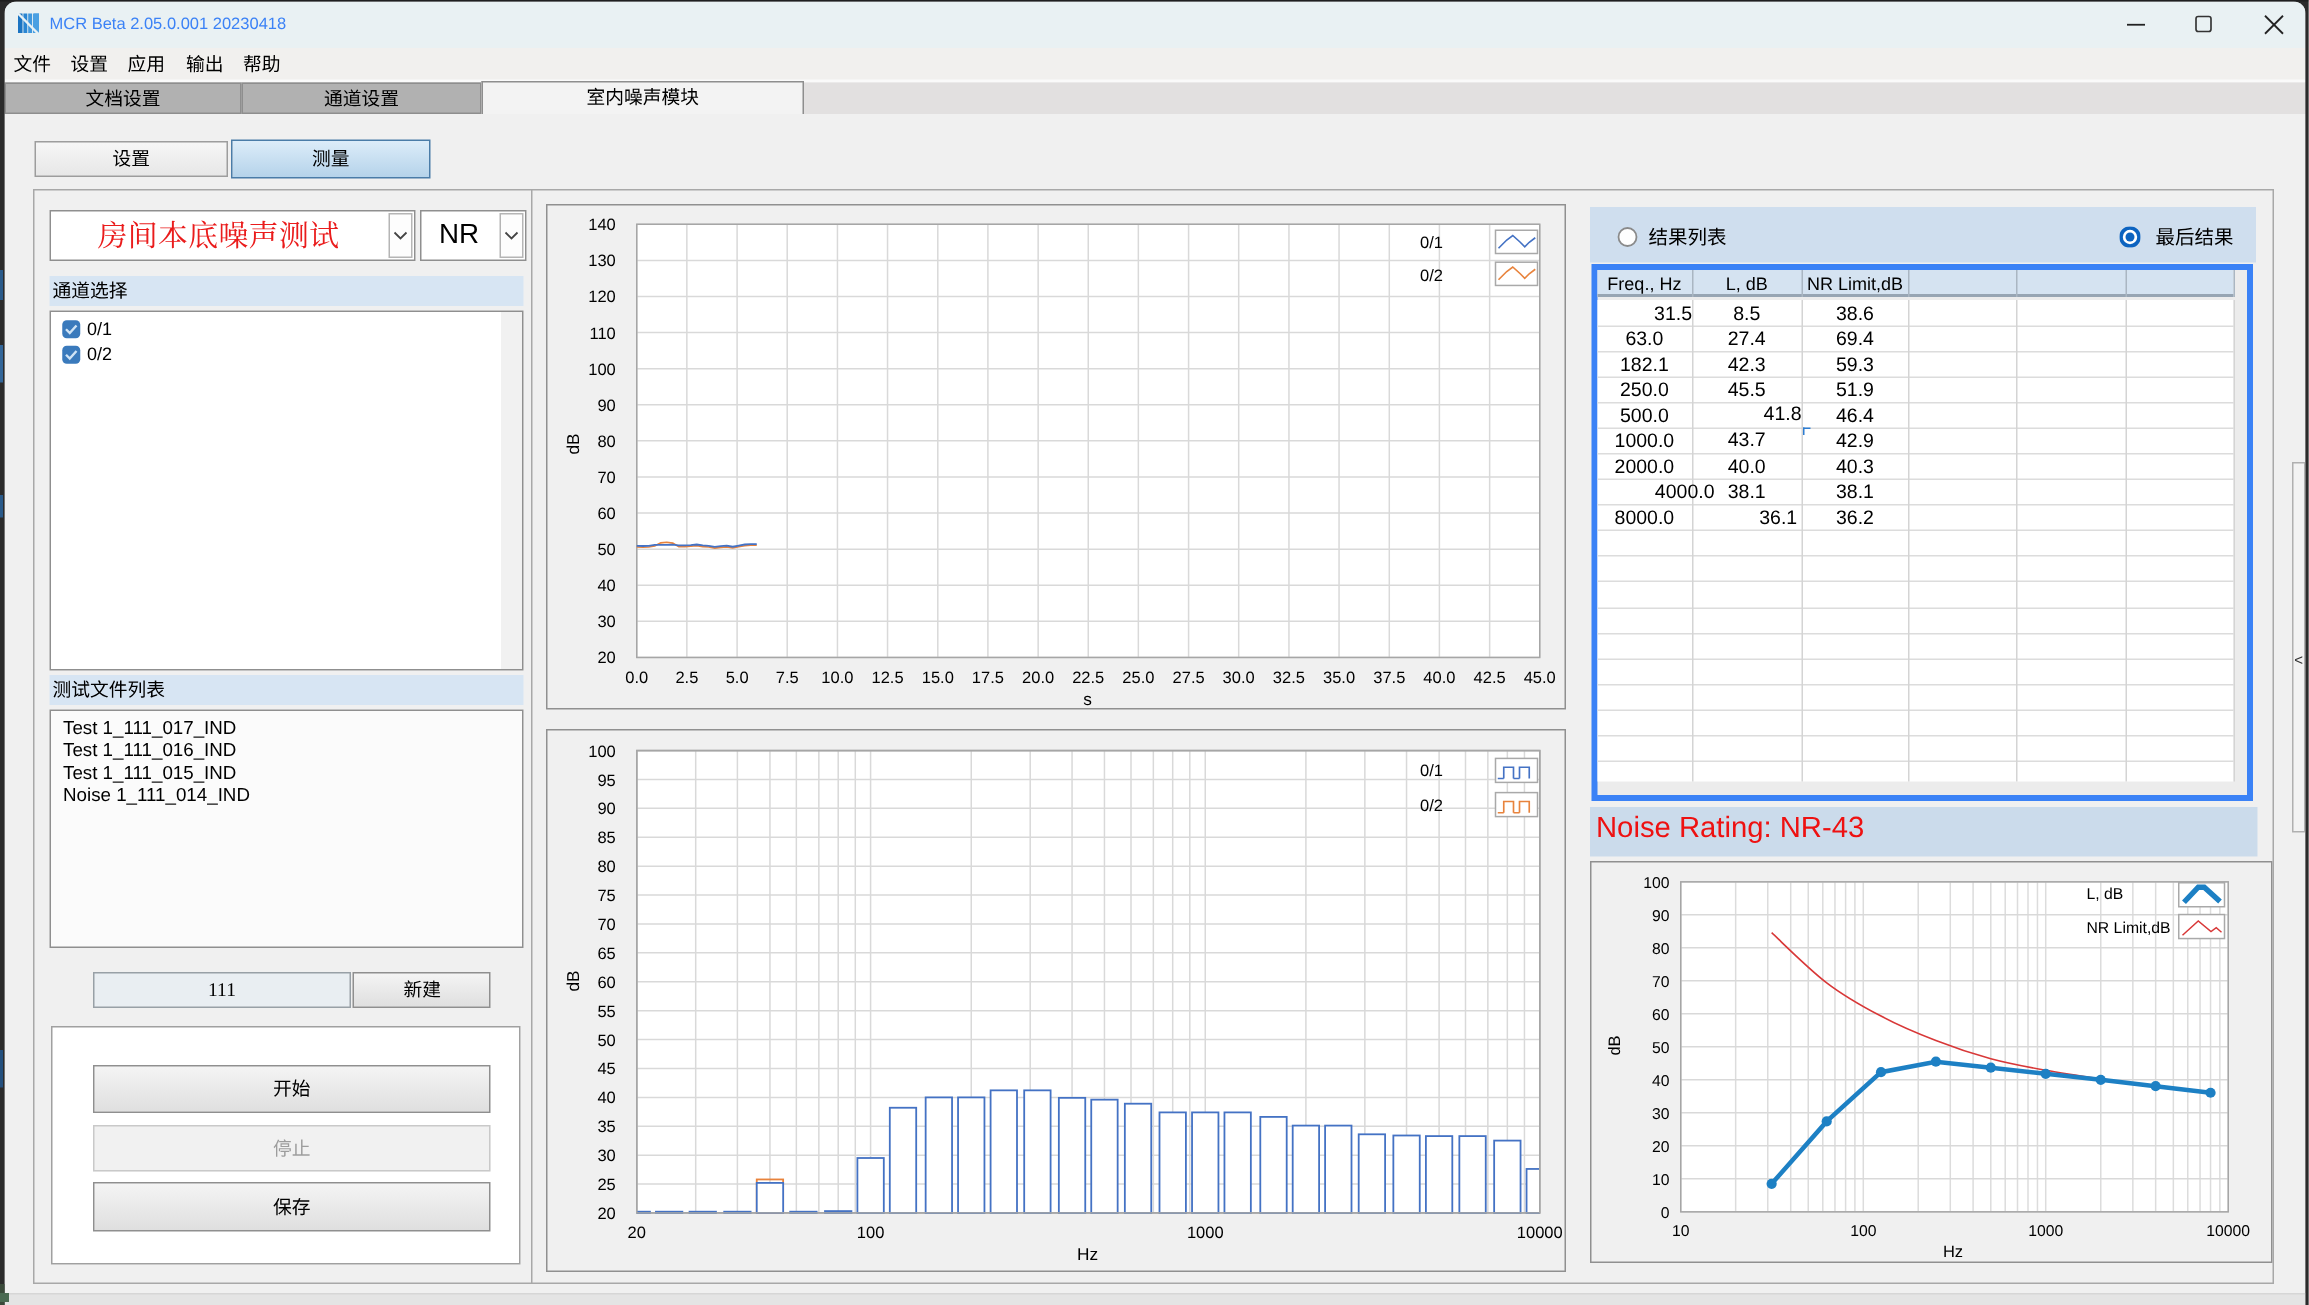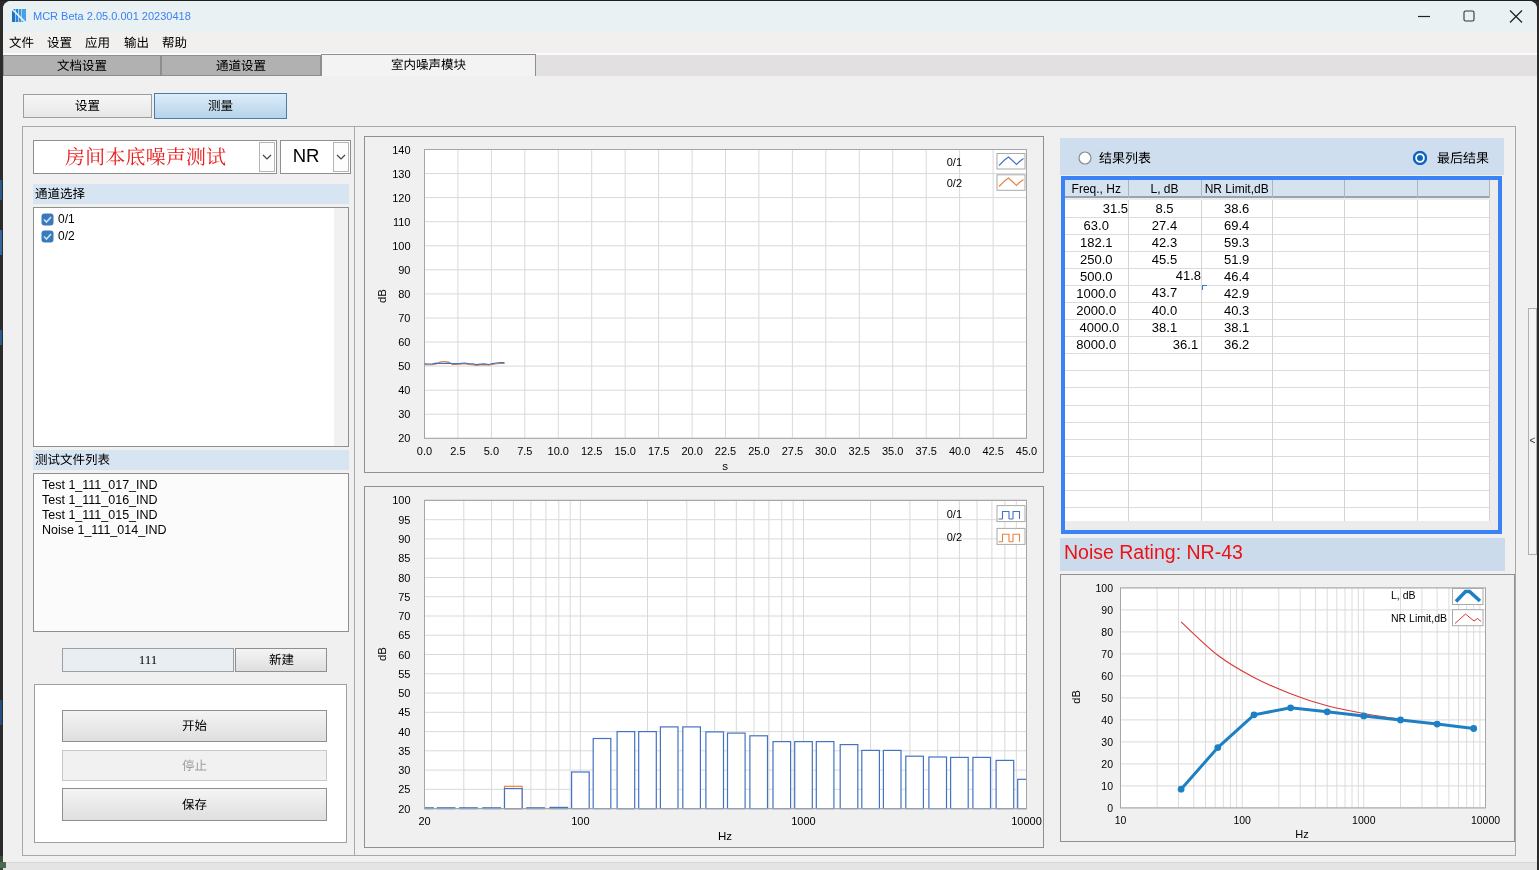--- a/index.html
+++ b/index.html
@@ -378,21 +378,21 @@
     <div style="position:absolute;left:136.5px;top:70.7px;width:71.3px;height:17.08px;font-size:13px;text-align:center;line-height:17.08px;">51.9</div>
     <div style="position:absolute;left:0;top:87.8px;width:63.5px;height:17.08px;font-size:13px;text-align:center;line-height:17.08px;">500.0</div>
     <div style="position:absolute;left:63.5px;top:87.8px;width:73px;height:17.08px;font-size:13px;text-align:center;line-height:17.08px;margin-top:16px;">43.7</div>
     <div style="position:absolute;left:136.5px;top:87.8px;width:71.3px;height:17.08px;font-size:13px;text-align:center;line-height:17.08px;">46.4</div>
     <div style="position:absolute;left:0;top:104.9px;width:63.5px;height:17.08px;font-size:13px;text-align:center;line-height:17.08px;">1000.0</div>
     <div style="position:absolute;left:63.5px;top:87px;width:73px;height:17.08px;font-size:13px;text-align:right;line-height:17.08px;">41.8</div>
     <div style="position:absolute;left:136.5px;top:104.9px;width:71.3px;height:17.08px;font-size:13px;text-align:center;line-height:17.08px;">42.9</div>
     <div style="position:absolute;left:0;top:122.0px;width:63.5px;height:17.08px;font-size:13px;text-align:center;line-height:17.08px;">2000.0</div>
     <div style="position:absolute;left:63.5px;top:122.0px;width:73px;height:17.08px;font-size:13px;text-align:center;line-height:17.08px;">40.0</div>
     <div style="position:absolute;left:136.5px;top:122.0px;width:71.3px;height:17.08px;font-size:13px;text-align:center;line-height:17.08px;">40.3</div>
-    <div style="position:absolute;left:0;top:139.1px;width:63.5px;height:17.08px;font-size:13px;text-align:left;line-height:17.08px;padding-left:15px;">4000.0</div>
+    <div style="position:absolute;left:15px;top:139.1px;width:63.5px;height:17.08px;font-size:13px;text-align:right;line-height:17.08px;padding-left:15px;">4000.0</div>
     <div style="position:absolute;left:63.5px;top:139.1px;width:73px;height:17.08px;font-size:13px;text-align:center;line-height:17.08px;">38.1</div>
     <div style="position:absolute;left:136.5px;top:139.1px;width:71.3px;height:17.08px;font-size:13px;text-align:center;line-height:17.08px;">38.1</div>
     <div style="position:absolute;left:0;top:156.1px;width:63.5px;height:17.08px;font-size:13px;text-align:center;line-height:17.08px;">8000.0</div>
     <div style="position:absolute;left:63.5px;top:156.1px;width:73px;height:17.08px;font-size:13px;text-align:center;line-height:17.08px;padding-left:42px;">36.1</div>
     <div style="position:absolute;left:136.5px;top:156.1px;width:71.3px;height:17.08px;font-size:13px;text-align:center;line-height:17.08px;">36.2</div>
     <div style="position:absolute;left:137px;top:105.3px;width:5px;height:1.2px;background:#2d7dd2;"></div>
     <div style="position:absolute;left:137px;top:105.3px;width:1.2px;height:5px;background:#2d7dd2;"></div>
   </div>
 <div class="abs" style="left:1060px;top:538px;width:445px;height:33px;background:#cbdbeb;"></div>
 <div class="abs" style="left:1064px;top:541px;font-size:19.5px;color:#ee1111;">Noise Rating: NR-43</div>

